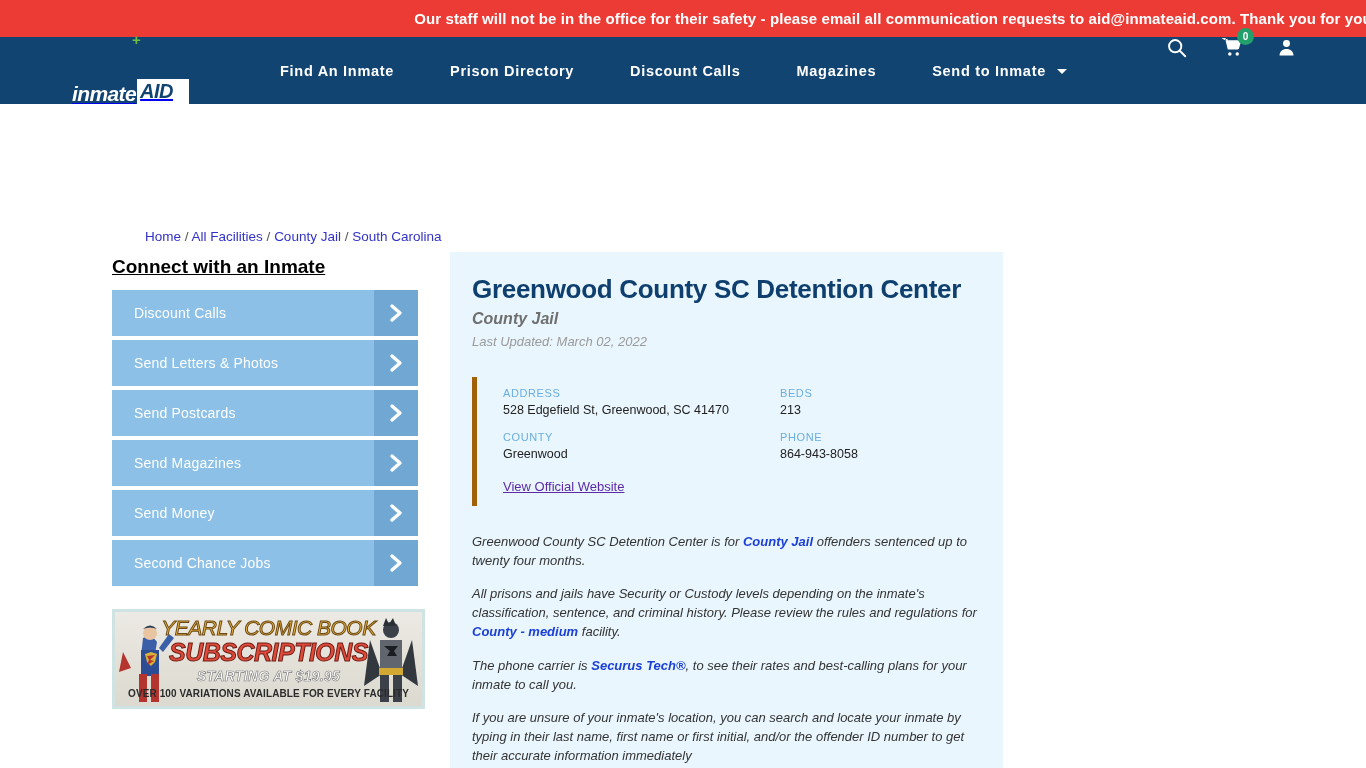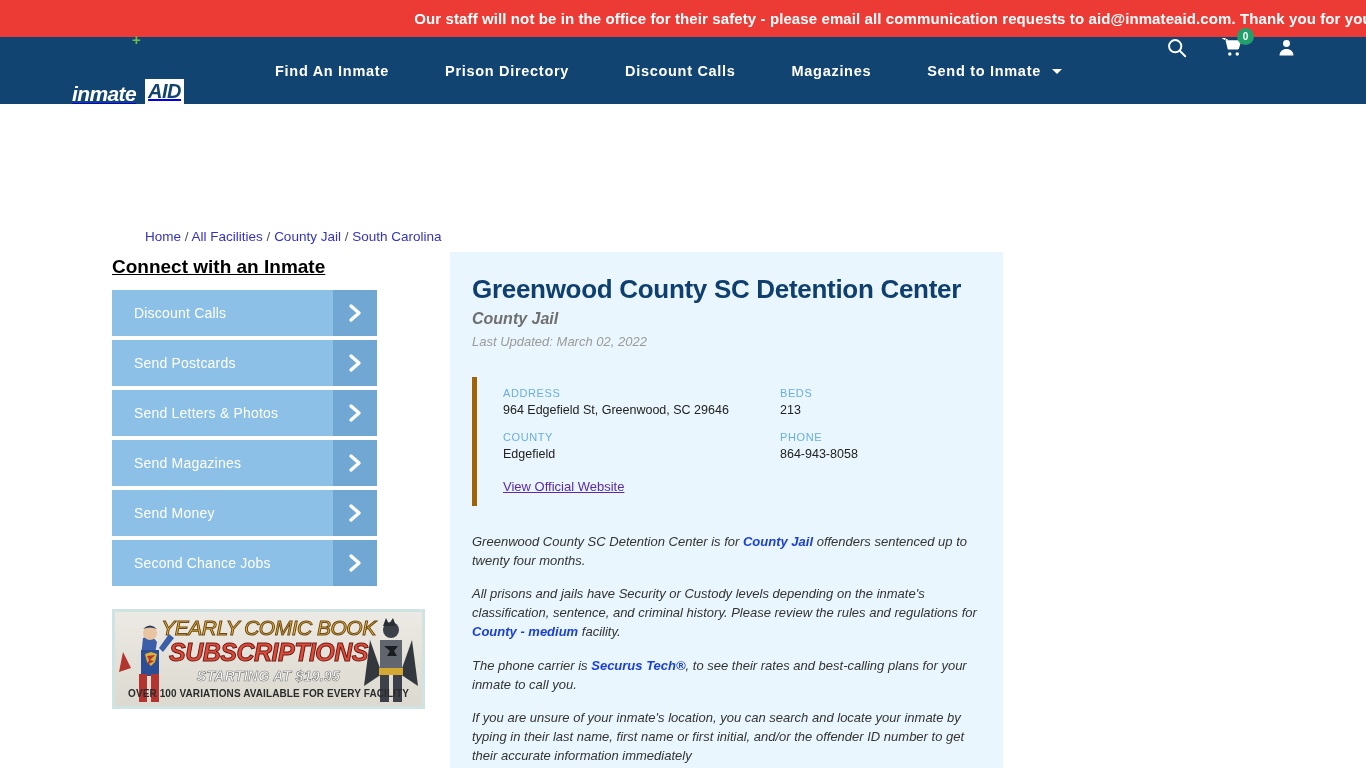--- a/index.html
+++ b/index.html
@@ -51,22 +51,22 @@
     line-height: 1;
   }
   .logo .aidbox {
     background: #ffffff;
     color: #124472;
     font-size: 20px;
     font-weight: bold;
     font-style: italic;
     letter-spacing: -.5px;
     line-height: 1;
-    padding: 2px 3px 3px 3px;
-    margin-left: 9px;
+    padding: 2px 16px 3px 3px;
+    margin-left: 1px;
   }
   .logo .plus {
     position: absolute;
     left: 60px; top: -5px;
     color: #6fbf44;
     font-size: 15px;
     font-weight: bold;
     line-height: 1;
   }
   .nav-links {
@@ -126,21 +126,21 @@
     color: #4a4ad0;
     margin-left: 32px;
   }
   .breadcrumb a { color: #3232c8; text-decoration: none; }
   .breadcrumb .sep { color: #555; }
 
   
   .sidebar {
     position: absolute;
     left: 112px; top: 152px;
-    width: 265px;
+    width: 306px;
   }
   .sidebar-title {
     font-size: 19px;
     font-weight: bold;
     color: #000000;
     text-decoration: underline;
     padding-bottom: 8px;
   }
   .side-btn {
     position: relative;
@@ -352,30 +352,30 @@
     <div class="side-btn">
       <span class="label">Discount Calls</span>
       <span class="chev">
         <svg width="18" height="24" viewBox="0 0 18 24" fill="none" stroke="#ffffff" stroke-width="3.4" stroke-linecap="round" stroke-linejoin="round">
             <polyline points="5,5 13,12 5,19"></polyline>
           </svg>
       </span>
     </div>
 
     <div class="side-btn">
+      <span class="label">Send Letters &amp; Photos</span>
+      <span class="chev">
+        <svg width="18" height="24" viewBox="0 0 18 24" fill="none" stroke="#ffffff" stroke-width="3.4" stroke-linecap="round" stroke-linejoin="round">
+            <polyline points="5,5 13,12 5,19"></polyline>
+          </svg>
+      </span>
+    </div>
+
+    <div class="side-btn">
       <span class="label">Send Postcards</span>
-      <span class="chev">
-        <svg width="18" height="24" viewBox="0 0 18 24" fill="none" stroke="#ffffff" stroke-width="3.4" stroke-linecap="round" stroke-linejoin="round">
-            <polyline points="5,5 13,12 5,19"></polyline>
-          </svg>
-      </span>
-    </div>
-
-    <div class="side-btn">
-      <span class="label">Send Letters &amp; Photos</span>
       <span class="chev">
         <svg width="18" height="24" viewBox="0 0 18 24" fill="none" stroke="#ffffff" stroke-width="3.4" stroke-linecap="round" stroke-linejoin="round">
             <polyline points="5,5 13,12 5,19"></polyline>
           </svg>
       </span>
     </div>
 
     <div class="side-btn">
       <span class="label">Send Magazines</span>
       <span class="chev">
@@ -435,29 +435,29 @@
   </a>
 
   <div class="facility-card">
     <h1 class="facility-name">Greenwood County SC Detention Center</h1>
     <div class="facility-type">County Jail</div>
     <div class="facility-updated">Last Updated: March 02, 2022</div>
 
     <div class="info-block">
       <div>
         <div class="info-label">ADDRESS</div>
-        <div class="info-value">964 Edgefield St, Greenwood, SC 29646</div>
+        <div class="info-value">528 Edgefield St, Greenwood, SC 41470</div>
       </div>
       <div>
         <div class="info-label">BEDS</div>
         <div class="info-value">213</div>
       </div>
       <div>
         <div class="info-label">COUNTY</div>
-        <div class="info-value">Edgefield</div>
+        <div class="info-value">Greenwood</div>
       </div>
       <div>
         <div class="info-label">PHONE</div>
         <div class="info-value">864-943-8058</div>
       </div>
       <a class="official-link" href="#">View Official Website</a>
     </div>
 
     <div class="desc">
       <p>

